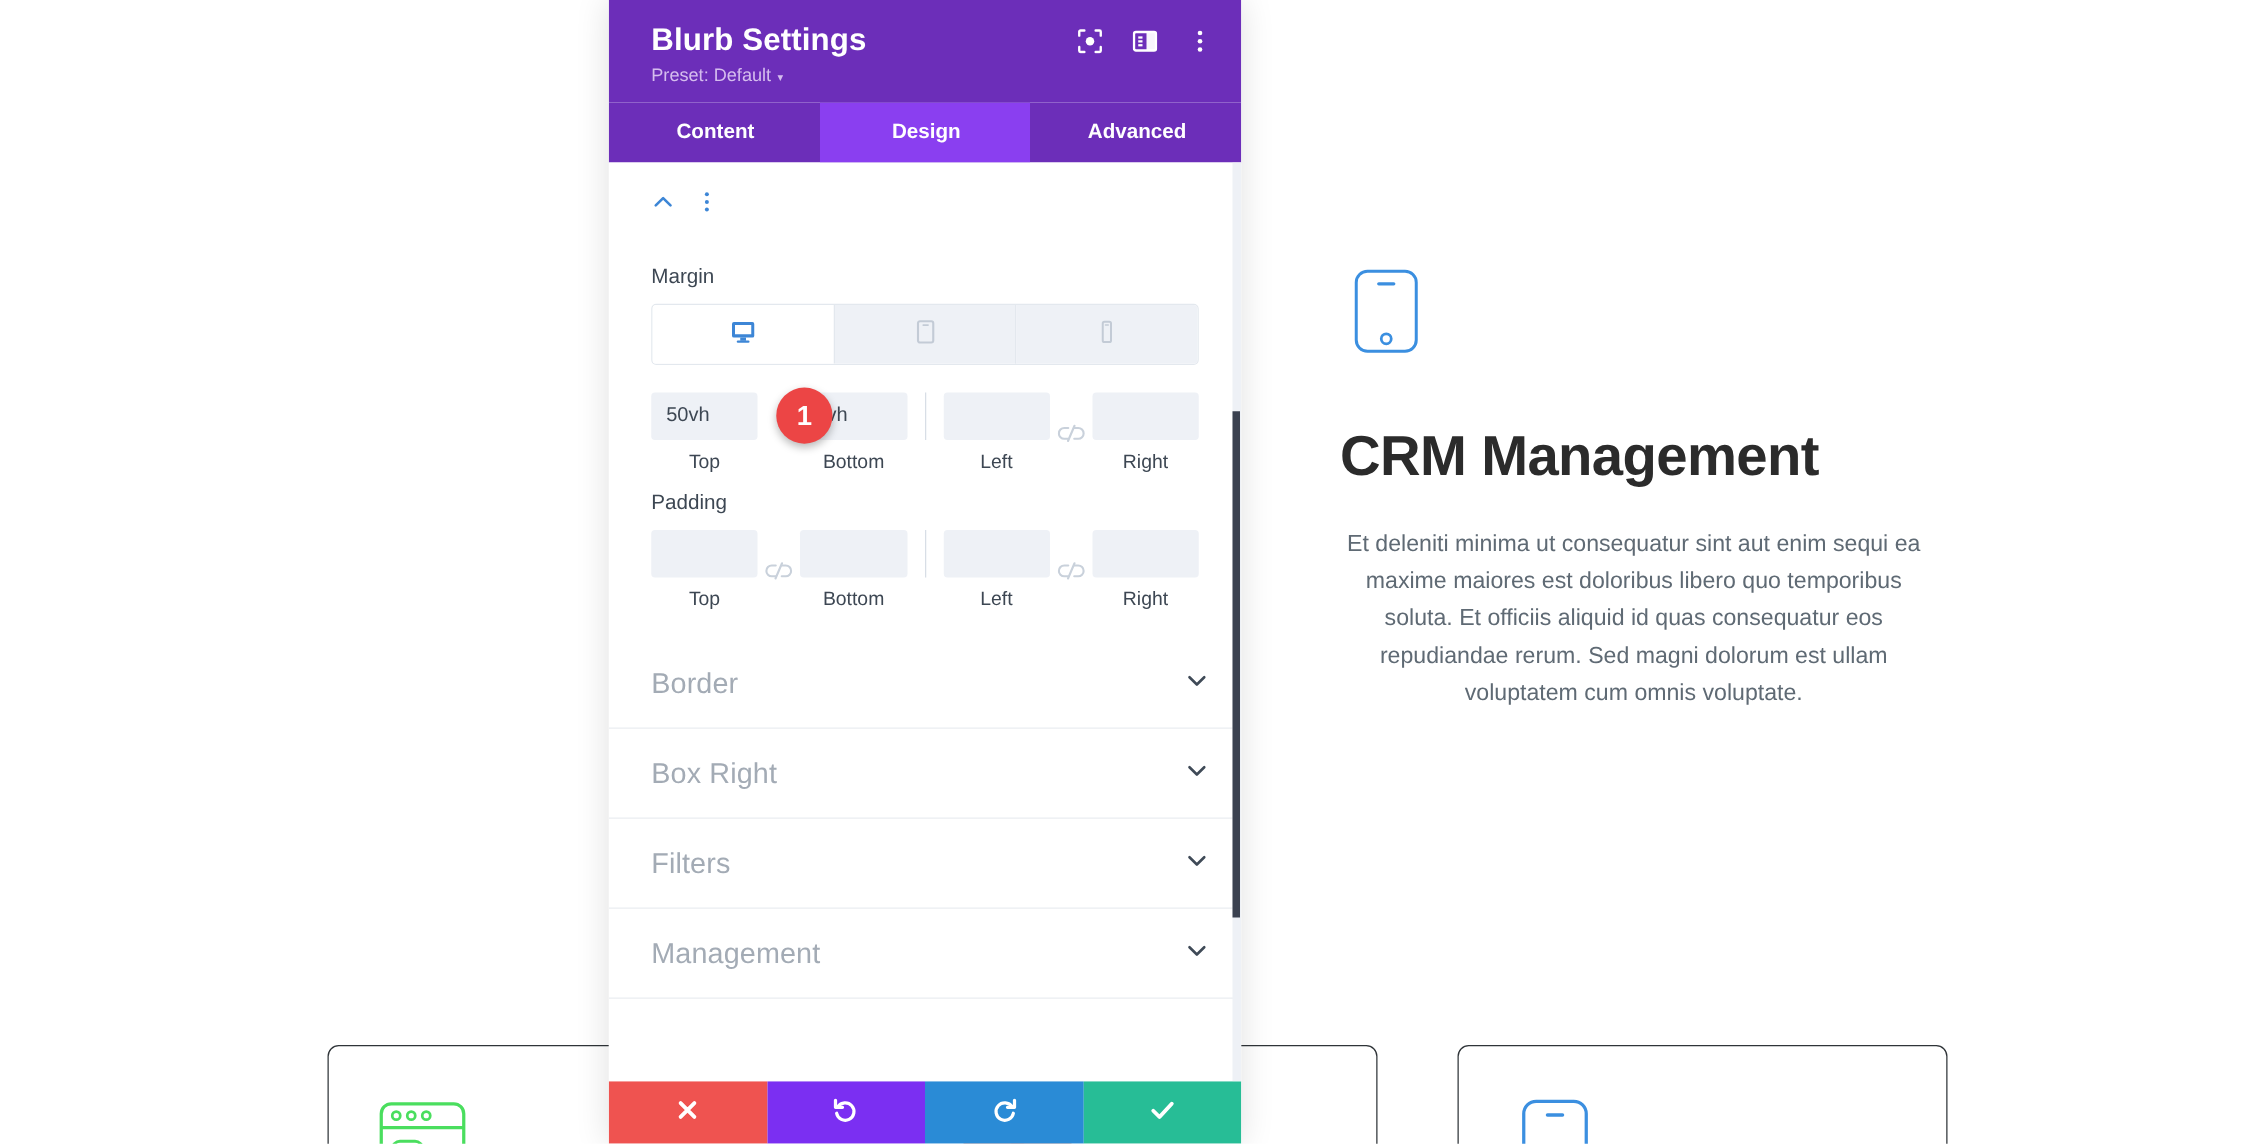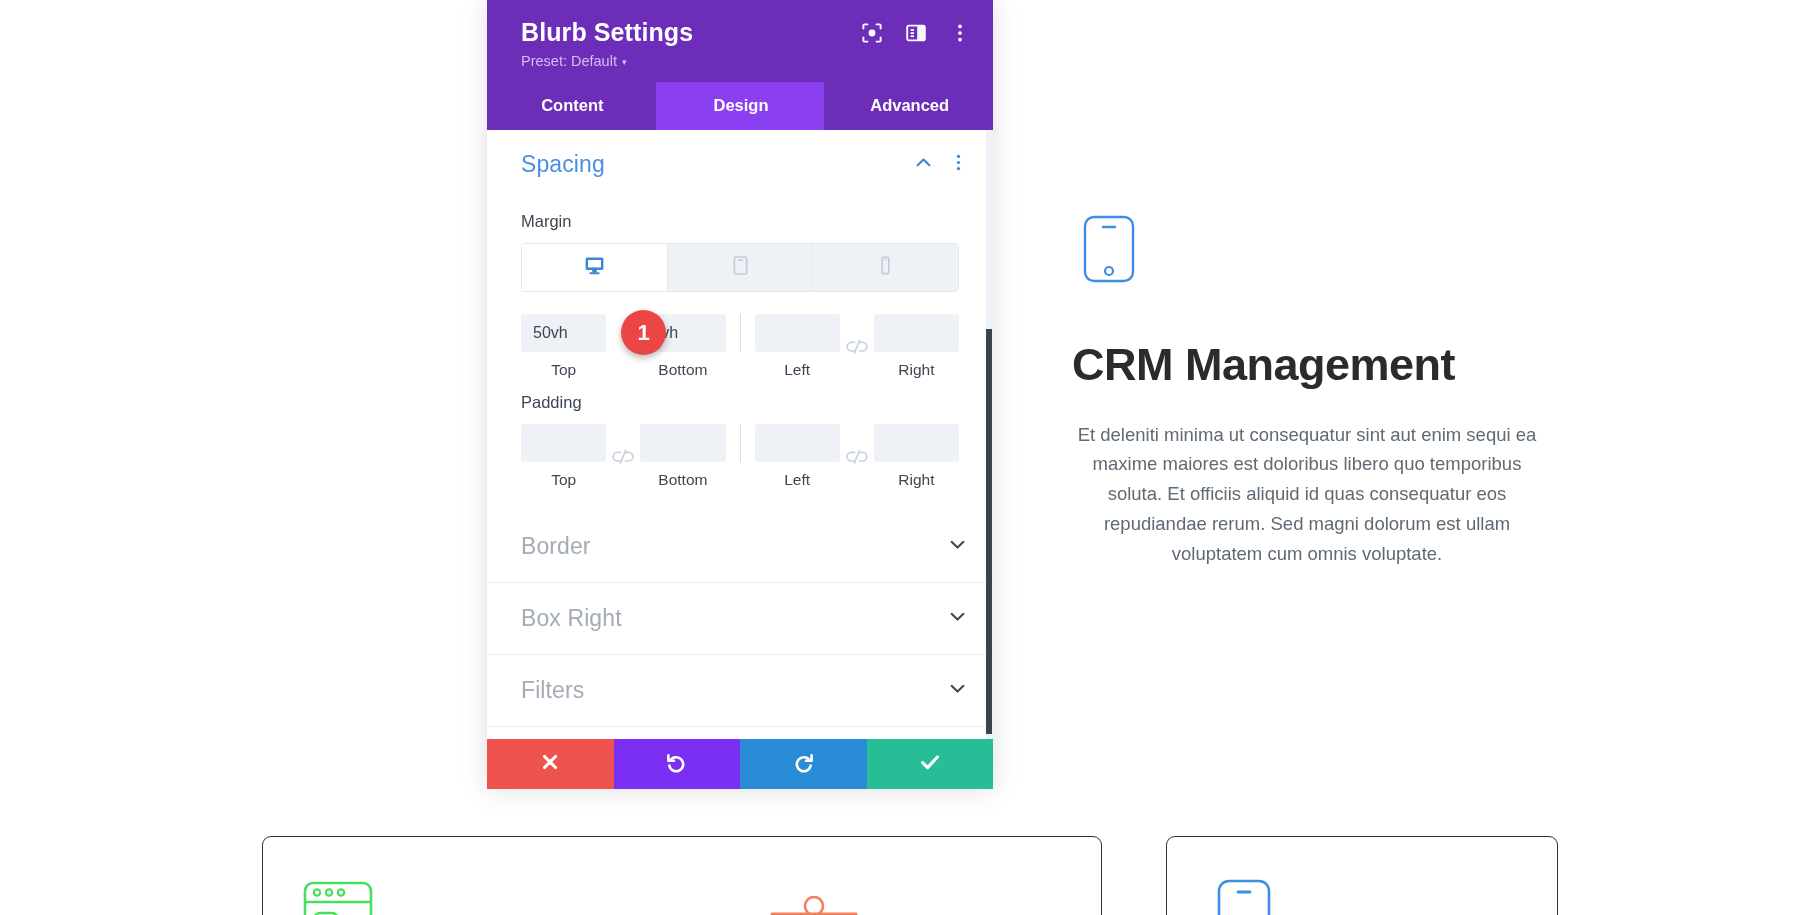--- a/index.html
+++ b/index.html
@@ -87,21 +87,21 @@
     width: 96px;
     height: 40px;
   }
 
   
   .panel {
     position: absolute;
     left: 487px;
     top: 0;
     width: 506px;
-    height: 789px;
+    height: 915px;
     background: #ffffff;
     box-shadow: 0 0 26px rgba(0,0,0,0.13);
     display: flex;
     flex-direction: column;
     overflow: hidden;
   }
 
   .panel-header {
     background: #6c2eb9;
     padding: 18px 22px 12px 34px;
@@ -416,21 +416,20 @@
 
     <div class="tab-bar">
       <div class="tab">Content</div>
       <div class="tab active">Design</div>
       <div class="tab">Advanced</div>
     </div>
 
     <div class="panel-body">
 
       <div class="section-head open">
-        <div class="section-title">Spacing</div>
         <div class="sec-actions">
           <span>
             <svg width="19" height="19" viewBox="0 0 19 19">
               <path d="M3.6 12.3L9.5 6.5l5.9 5.8" fill="none" stroke="#3d86d6" stroke-width="2.1" stroke-linecap="round" stroke-linejoin="round"></path>
             </svg>
           </span>
           <span>
             <svg width="17" height="17" viewBox="0 0 17 17">
               <circle cx="8.5" cy="2.4" r="1.6" fill="#3d86d6"></circle>
               <circle cx="8.5" cy="8.5" r="1.6" fill="#3d86d6"></circle>
@@ -573,21 +572,21 @@
       <div class="section-head">
         <div class="section-title">Filters</div>
         <span>
           <svg width="19" height="19" viewBox="0 0 19 19">
             <path d="M3.6 6.8L9.5 12.6l5.9-5.8" fill="none" stroke="#3f4a57" stroke-width="2.1" stroke-linecap="round" stroke-linejoin="round"></path>
           </svg>
         </span>
       </div>
 
       <div class="section-head">
-        <div class="section-title">Settings</div>
+        <div class="section-title">Management</div>
         <span>
           <svg width="19" height="19" viewBox="0 0 19 19">
             <path d="M3.6 6.8L9.5 12.6l5.9-5.8" fill="none" stroke="#3f4a57" stroke-width="2.1" stroke-linecap="round" stroke-linejoin="round"></path>
           </svg>
         </span>
       </div>
 
       <div class="scroll-track">
         <div class="scroll-thumb"></div>
       </div>

